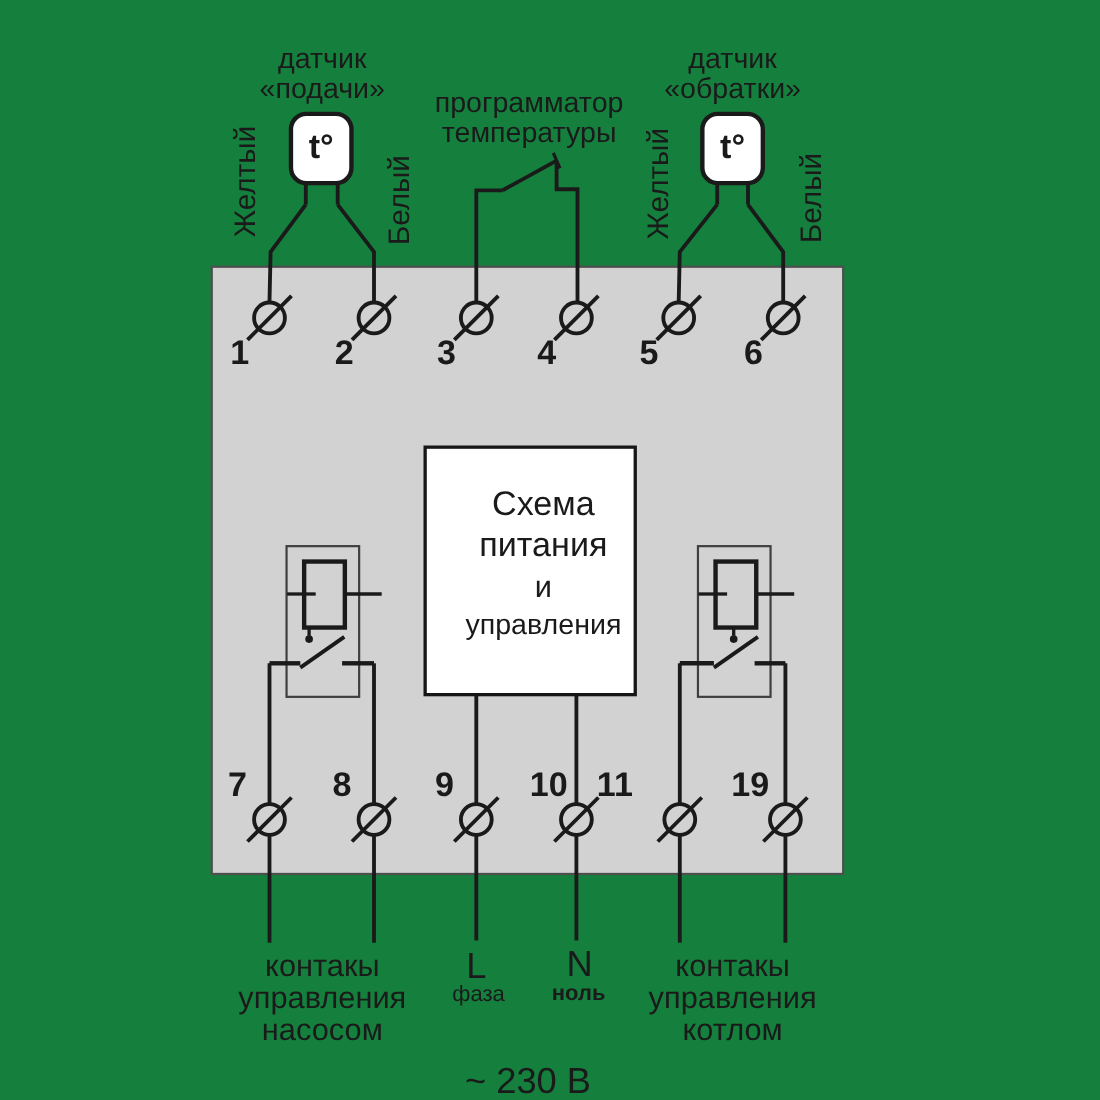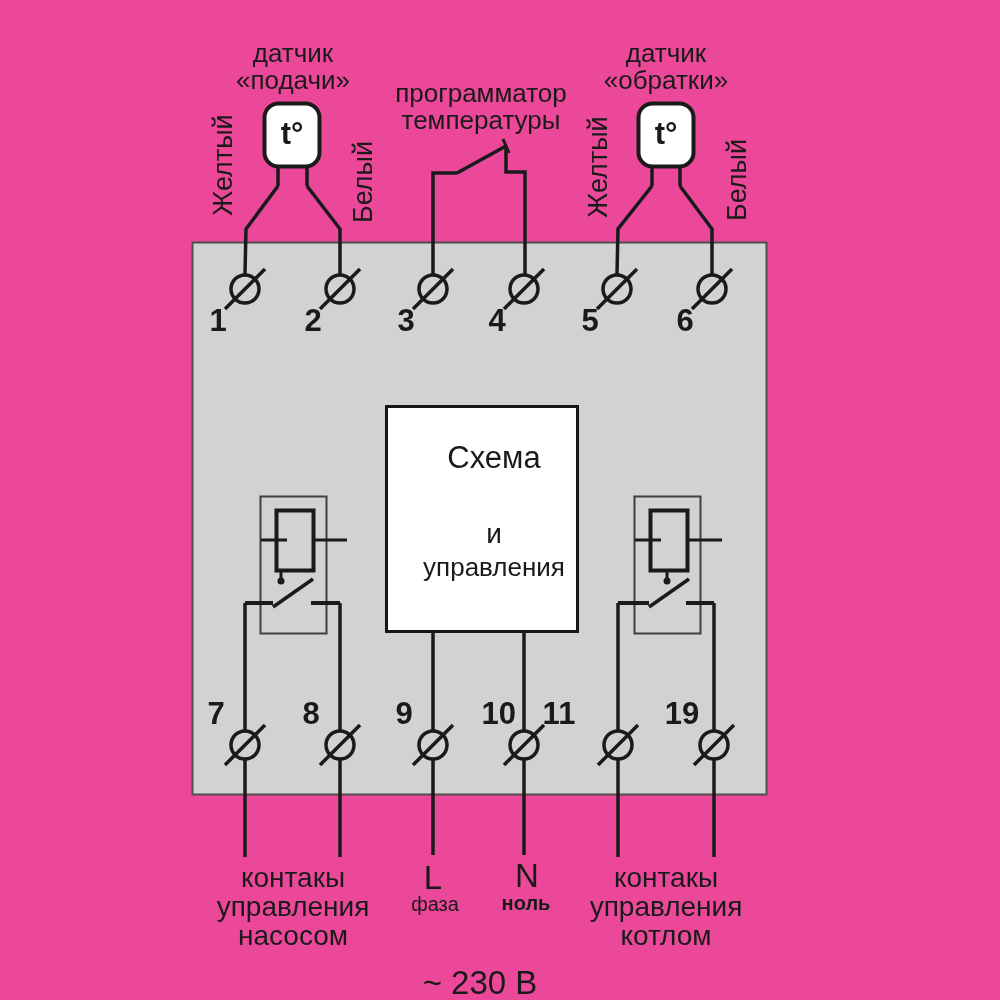--- a/index.html
+++ b/index.html
@@ -4,21 +4,21 @@
 <style>
   html, body {
     margin: 0;
     padding: 0;
     background: #ffffff;
   }
   .stage {
     position: relative;
     width: 1000px;
     height: 1000px;
-    background: #ec4899;
+    background: #15803d;
     font-family: "Liberation Sans", "DejaVu Sans", sans-serif;
     color: #1a1a1a;
     overflow: hidden;
   }
   svg.diagram {
     position: absolute;
     left: 0; top: 0;
     width: 1000px; height: 1000px;
   }
   .lbl {
@@ -224,20 +224,21 @@
   <span class="num" style="left:661px; top:303px;">6</span>
 
   <span class="num" style="left:192px; top:696px;">7</span>
   <span class="num" style="left:287px; top:696px;">8</span>
   <span class="num" style="left:380px; top:696px;">9</span>
   <span class="num" style="left:468px; top:696px;text-align:right;">10</span>
   <span class="num" style="left:535px; top:696px;">11</span>
   <span class="num" style="left:658px; top:696px;">19</span>
 
   <div class="cb cb-1" style="top:440px;">Схема</div>
+  <div class="cb cb-2" style="top:477px;">питания</div>
   <div class="cb cb-3" style="top:518px;">и</div>
   <div class="cb cb-4" style="top:552px;">управления</div>
 
   <div class="out-label" style="left:168px; top:863px;">
     <span>контакы</span><br>
     <span>управления</span><br>
     <span>насосом</span>
   </div>
   <div class="out-label" style="left:541px; top:863px;">
     <span>контакы</span><br>

